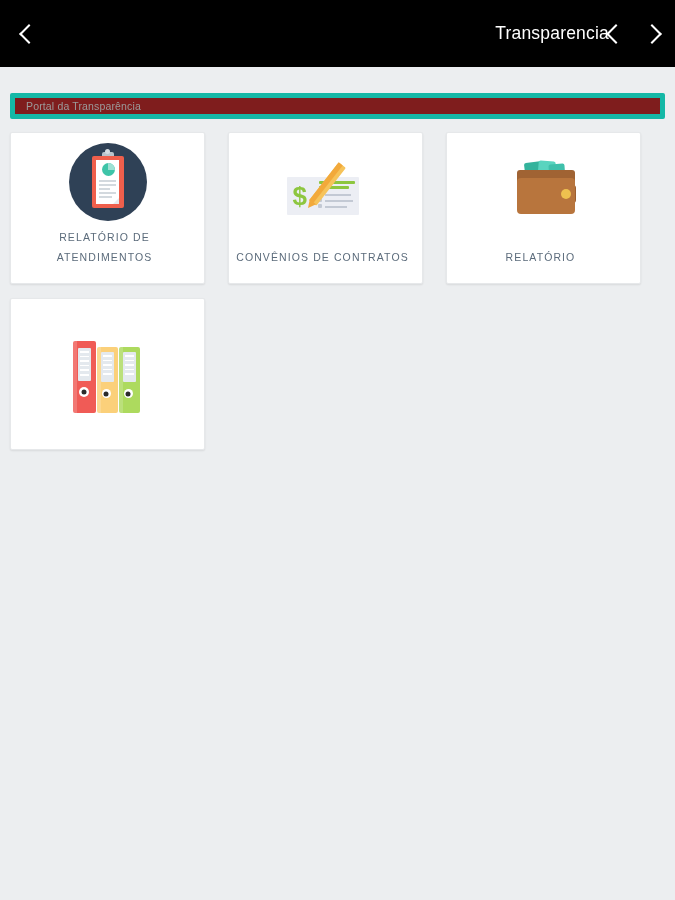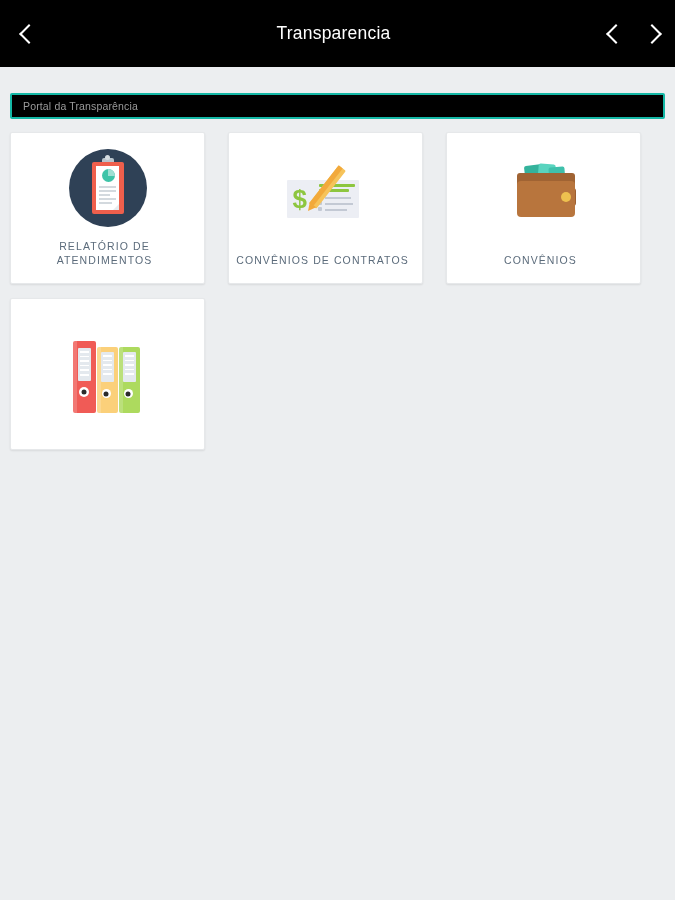--- a/index.html
+++ b/index.html
@@ -24,21 +24,21 @@
   .hdr-back {
     width: 58px;
     height: 67px;
     display: flex;
     align-items: center;
     justify-content: center;
     flex: 0 0 auto;
   }
   .hdr-title {
     flex: 1 1 auto;
-    text-align: center;
+    text-align: right;
     color: #ffffff;
     font-size: 17.5px;
     font-weight: 400;
     letter-spacing: 0.2px;
     line-height: 67px;
     white-space: nowrap;
   }
   .hdr-nav {
     flex: 0 0 auto;
     display: flex;
@@ -62,22 +62,22 @@
   .content {
     width: 675px;
     height: 833px;
     background: #eceef0;
     padding: 0;
   }
 
   .section-bar {
     margin: 26px 10px 0 10px;
     height: 26px;
-    background: #000000;
-    border: 2px solid #14b8a6;
+    background: #7f1d1d;
+    border: 5px solid #14b8a6;
     border-radius: 2px;
     display: flex;
     align-items: center;
     padding: 0 11px;
   }
   .section-bar-label {
     font-size: 10.5px;
     color: #9b9b9b;
     letter-spacing: 0.15px;
     font-family: "Liberation Sans", sans-serif;
@@ -111,21 +111,21 @@
     align-items: center;
     justify-content: center;
     padding-top: 4px;
   }
   .tile-label {
     width: 100%;
     text-align: center;
     font-size: 10.5px;
     letter-spacing: 1.1px;
     color: #5b6b7b;
-    line-height: 14px;
+    line-height: 20px;
     padding: 0 12px 16px 6px;
     font-weight: 400;
   }
 
   
   .ic-clipboard { width: 78px; height: 78px; position: relative; }
   .ic-clipboard .disc {
     position: absolute; left: 0; top: 0;
     width: 78px; height: 78px; border-radius: 50%;
     background: #2f4156;
@@ -356,21 +356,21 @@
         <div class="ic-wallet">
           <div class="bill b1"></div>
           <div class="bill b2"></div>
           <div class="bill b3"></div>
           <div class="flap"></div>
           <div class="tab"></div>
           <div class="body"></div>
           <div class="clasp"></div>
         </div>
       </div>
-      <div class="tile-label">CONVÊNIOS</div>
+      <div class="tile-label">RELATÓRIO</div>
     </div>
 
     <div class="tile">
       <div class="tile-icon-wrap">
         <div class="ic-binders">
           <div class="binder bk-red">
               <div class="spine"></div>
             </div>
           <div class="binder bk-yellow">
               <div class="spine"></div>

